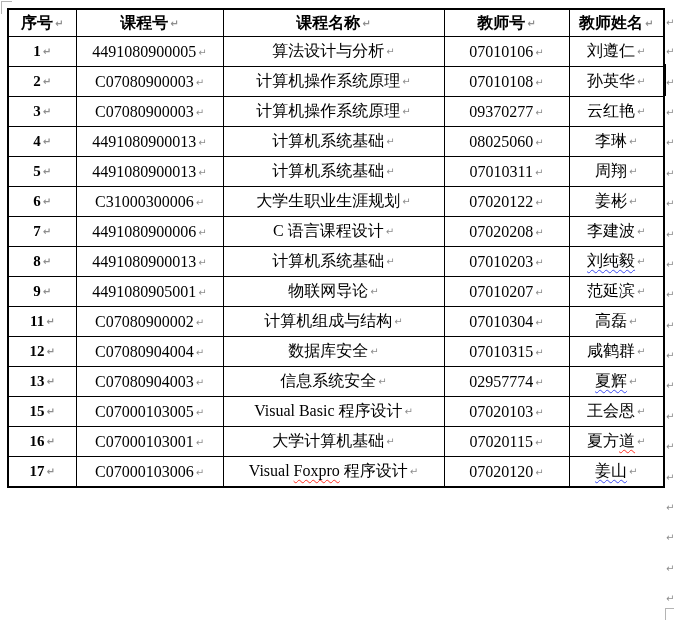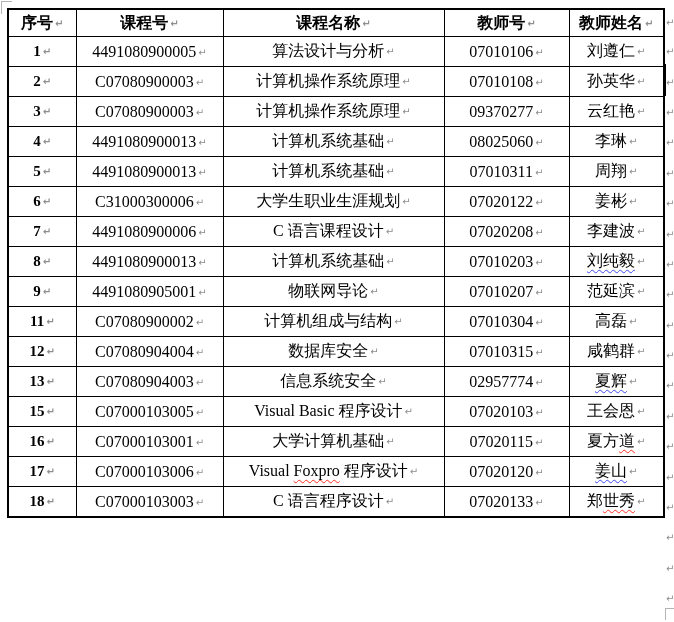--- a/index.html
+++ b/index.html
@@ -197,27 +197,20 @@
           <td><span>07020115</span><span class="eoc-mark" style="color: rgb(142, 142, 142);">↵</span></td>
           <td><span>夏方</span><span class="u-red" style="text-decoration-color: rgb(255, 47, 33);">道</span><span class="eoc-mark" style="color: rgb(142, 142, 142);">↵</span></td>
         </tr>
         <tr>
           <td class="col-no"><span>17</span><span class="eoc-mark" style="color: rgb(142, 142, 142);">↵</span></td>
           <td><span>C07000103006</span><span class="eoc-mark" style="color: rgb(142, 142, 142);">↵</span></td>
           <td><span>Visual </span><span class="u-red" style="text-decoration-color: rgb(255, 47, 33);">Foxpro</span><span> 程序设计</span><span class="eoc-mark" style="color: rgb(142, 142, 142);">↵</span></td>
           <td><span>07020120</span><span class="eoc-mark" style="color: rgb(142, 142, 142);">↵</span></td>
           <td><span class="u-blue" style="text-decoration-color: rgb(59, 75, 240);">姜山</span><span class="eoc-mark" style="color: rgb(142, 142, 142);">↵</span></td>
         </tr>
-        <tr>
-          <td class="col-no"><span>18</span><span class="eoc-mark" style="color: rgb(142, 142, 142);">↵</span></td>
-          <td><span>C07000103003</span><span class="eoc-mark" style="color: rgb(142, 142, 142);">↵</span></td>
-          <td><span>C 语言程序设计</span><span class="eoc-mark" style="color: rgb(142, 142, 142);">↵</span></td>
-          <td><span>07020133</span><span class="eoc-mark" style="color: rgb(142, 142, 142);">↵</span></td>
-          <td><span>郑</span><span class="u-red" style="text-decoration-color: rgb(255, 47, 33);">世秀</span><span class="eoc-mark" style="color: rgb(142, 142, 142);">↵</span></td>
-        </tr>
       </tbody>
   </table>
 
   <div class="rail" id="row-marks">
       <div class="rail-cell" style="height: 28.6px;">
         <span style="color: rgb(142, 142, 142);">↵</span>
       </div>
       <div class="rail-cell" style="height: 30.3895px;">
         <span style="color: rgb(142, 142, 142);">↵</span>
       </div>

